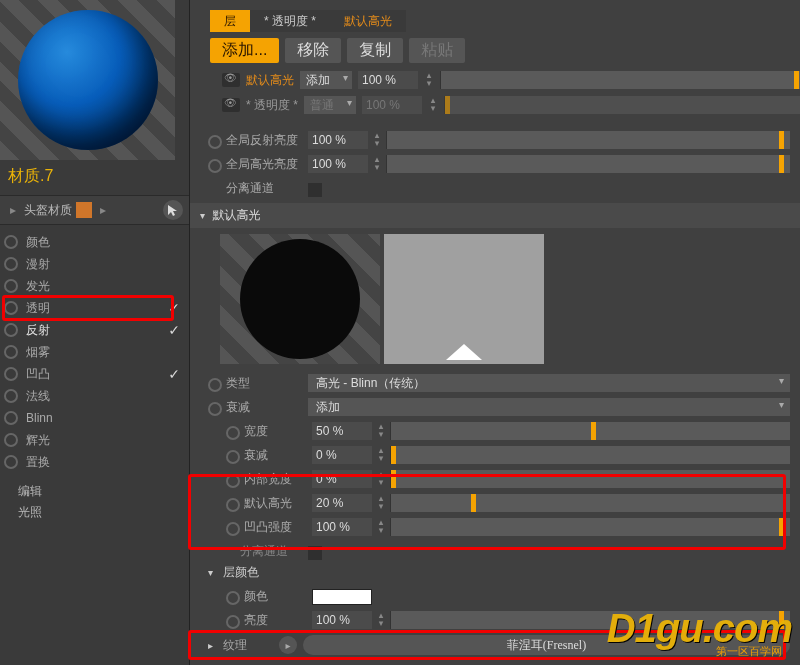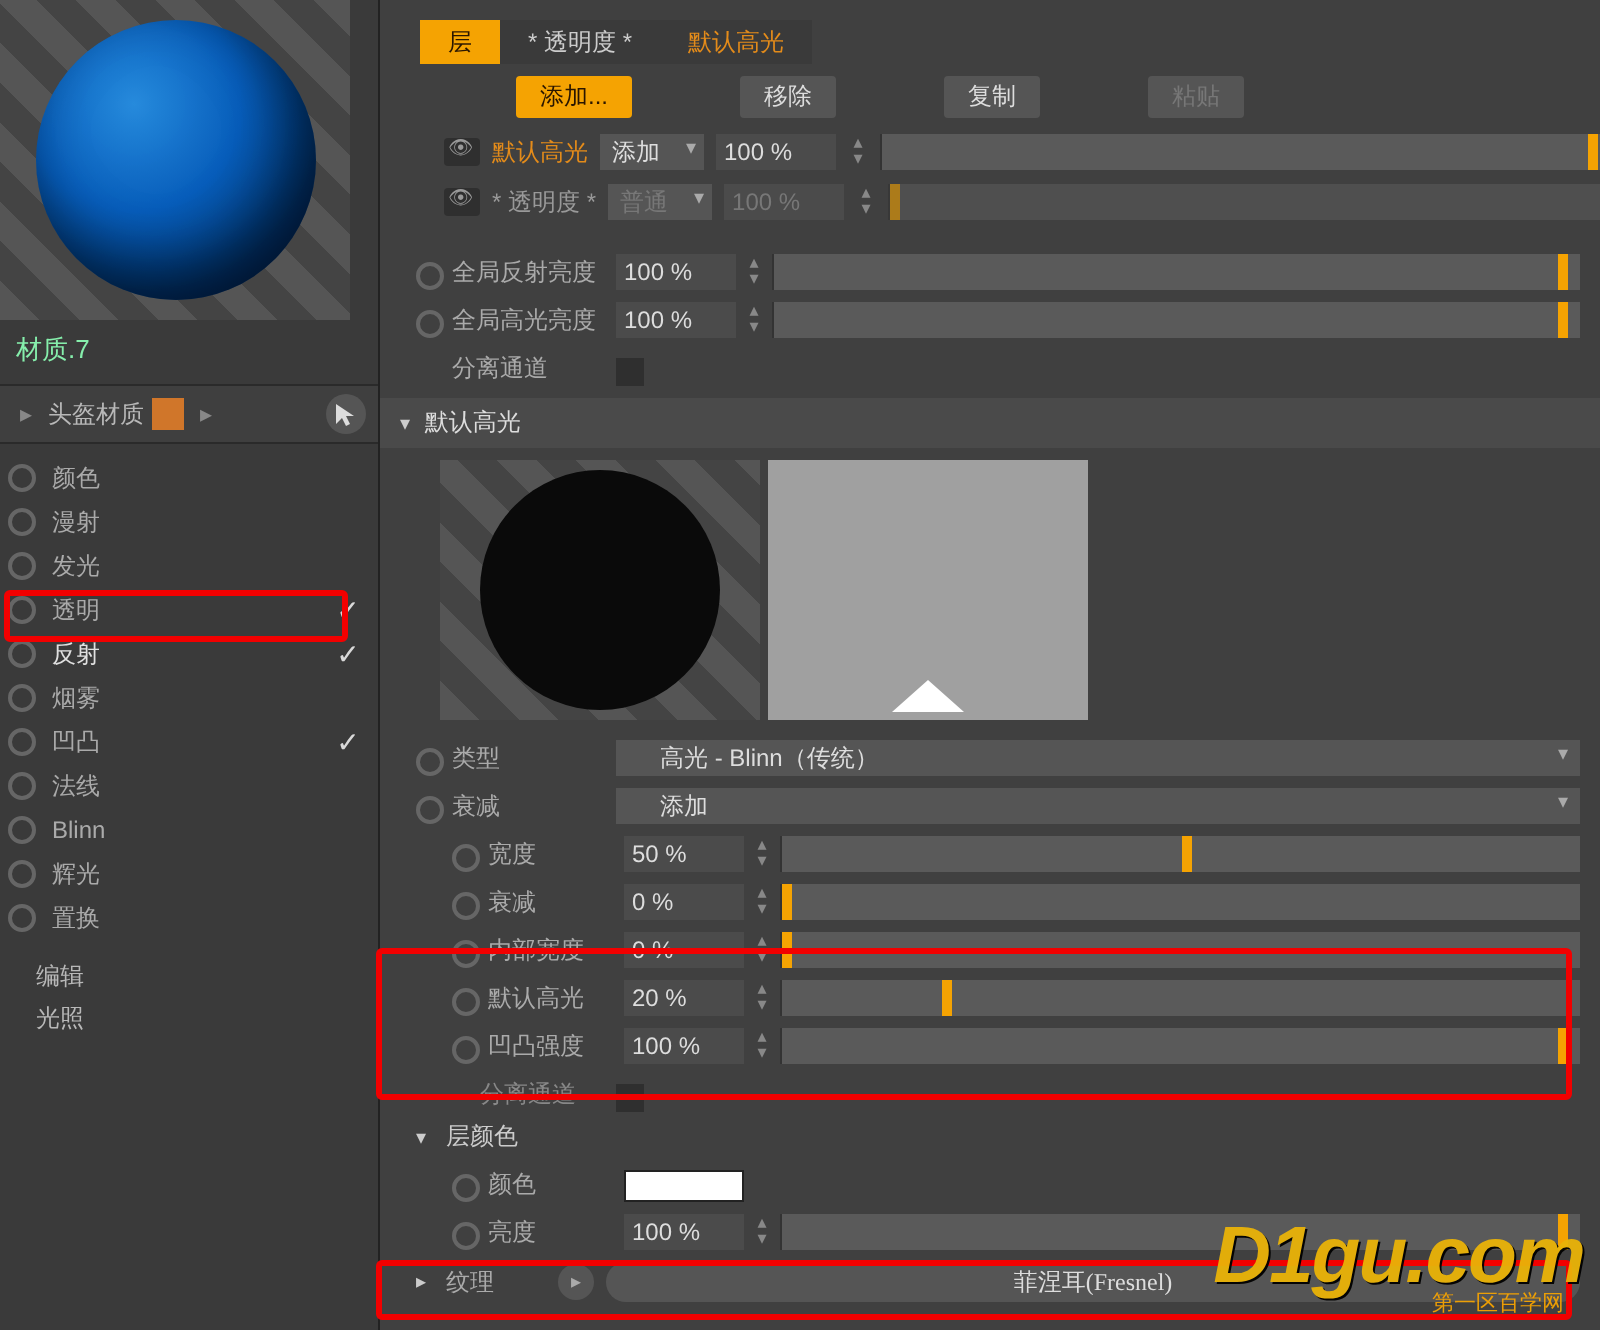--- a/index.html
+++ b/index.html
@@ -22,21 +22,21 @@
     background: repeating-linear-gradient(45deg,#555 0 14px,#444 14px 28px);
     position: relative;
     display:flex; align-items:center; justify-content:center;
   }
   .sphere {
     width: 140px; height: 140px; border-radius: 50%;
     background: radial-gradient(circle at 35% 30%, #2a8ad8 0%, #0d5fb8 40%, #083d78 70%, #04244a 100%);
     box-shadow: inset -10px -15px 30px rgba(0,0,0,.5);
     filter: contrast(1.05);
   }
-  .mat-name { padding: 2px 8px 8px 8px; font-size: 13px; color: #86efac; }
+  .mat-name { padding: 2px 8px 8px 8px; font-size: 16px; color: #eab308; }
   .obj-row {
     display:flex; align-items:center; gap:4px;
     padding: 4px 6px; border-top:1px solid #2a2a2a; border-bottom:1px solid #2a2a2a;
     background:#3f3f3f;
   }
   .swatch { width:16px; height:16px; background:#d0762a; }
   .arrow-btn { width:14px; height:14px; display:flex; align-items:center; justify-content:center; color:#888;}
   .pick-btn { width:20px; height:20px; border-radius:10px; background:#555; display:flex; align-items:center; justify-content:center; margin-left:auto;}
   .channels { padding: 6px 0; }
   .ch-row {
@@ -61,21 +61,21 @@
     display:flex; gap:0; margin:10px 0 6px 20px; height:22px;
   }
   .tab {
     padding:3px 14px; font-size:12px;
     background:#3a3a3a; color:#ccc;
   }
   .tab-active { background:#f5a302; color:#2a1600; }
   .tab-sub { color:#e38b1a; background:#3a3a3a; }
   .btn-row { display:flex; gap:6px; margin:6px 0 6px 20px;}
   .btn {
-    padding:2px 12px; background:#555; color:#ddd; font-size:12px; border-radius:2px;margin-left:48px;
+    padding:2px 12px; background:#555; color:#ddd; font-size:16px; border-radius:2px;
   }
   .btn-primary { background:#f5a302; color:#2a1600; }
   .btn-dim { color:#777; }
 
   .layer-row {
     display:flex; align-items:center; gap:6px;
     margin:3px 0 3px 32px; height:22px;
   }
   .eye { width:18px; height:14px; background:#2f2f2f; border-radius:2px; position:relative;}
   .eye::after{ content:"👁"; font-size:10px; color:#999; position:absolute; left:2px; top:-1px;}
@@ -122,21 +122,21 @@
   }
   .pv2 { background:#a0a0a0; position:relative;}
   .pv2::after{
     content:""; position:absolute; bottom:4px; left:50%; transform:translateX(-50%);
     width:0; height:0; border-left:18px solid transparent; border-right:18px solid transparent;
     border-bottom:16px solid #fff;
   }
   .black-circle { width:120px; height:120px; border-radius:50%; background:#0a0a0a;}
 
   .wide-dd {
-    flex:1; height:18px; background:#555; color:#ddd; padding:1px 22px;
+    flex:1; height:18px; background:#555; color:#ddd; padding:1px 8px;
     font-size:12px; position:relative;
   }
   .wide-dd::after{ content:"▾"; position:absolute; right:6px; top:1px; font-size:10px; color:#aaa;}
 
   .redbox2 {
     position:absolute; left:188px; top:474px; width:598px; height:76px;
     border:3px solid #f20000; border-radius:3px; pointer-events:none;
   }
   .redbox3 {
     position:absolute; left:188px; top:630px; width:598px; height:30px;

